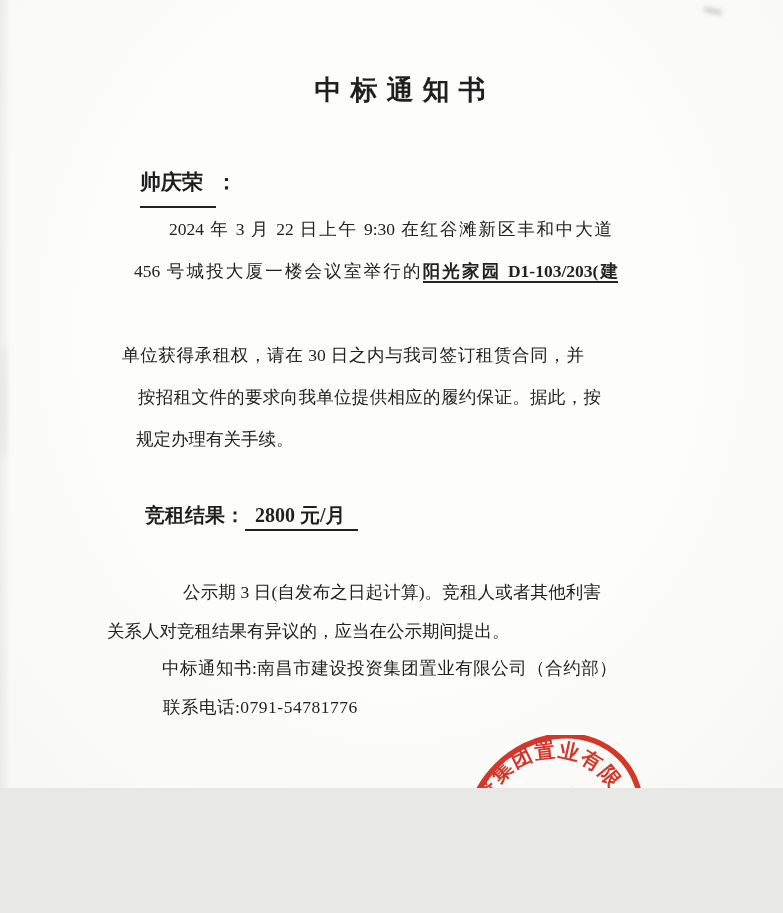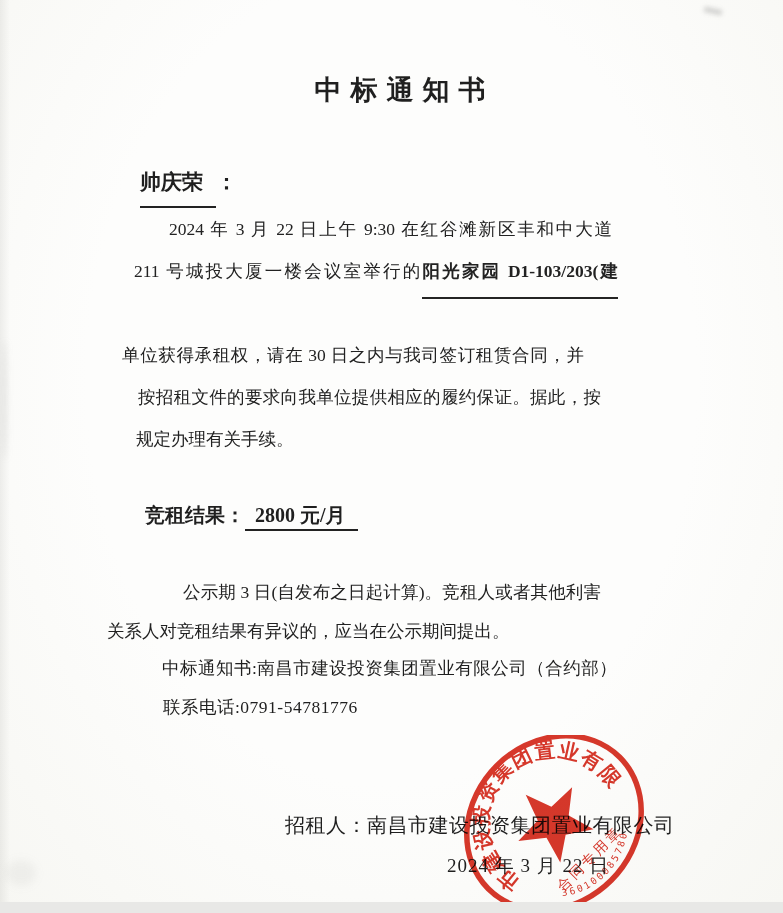--- a/index.html
+++ b/index.html
@@ -1,36 +1,36 @@
 <!DOCTYPE html>
 <html><head>
 <meta charset="utf-8">
 <style>
   html,body{margin:0;padding:0;background:#e8e8e6;}
   .page{
-    position:relative;width:783px;height:902px;overflow:hidden;
+    position:relative;width:783px;height:788px;overflow:hidden;
     background:radial-gradient(ellipse at 50% 42%, #fdfdfc 55%, #f7f7f3 100%);
     font-family:"Liberation Serif","DejaVu Serif",serif;
     color:#1f1f1f;
   }
   .abs{position:absolute;}
   .title{
     top:72px;left:0;width:100%;text-align:center;
     font-size:27px;font-weight:700;letter-spacing:9px;
     transform:translateX(13px);
   }
   .addr{top:168px;left:140px;font-size:21px;font-weight:700;}
   .addr .name{border-bottom:2.5px solid #222;padding-right:13px;padding-bottom:12px;}
   .bline{
     font-size:17.5px;line-height:26px;height:28px;
     text-align:justify;text-align-last:justify;text-justify:inter-character;
     color:#222;
   }
   .bline.noj{text-align:left;text-align-last:left;}
-  .em{font-weight:700;border-bottom:2px solid #242424;padding-bottom:16px;}
+  .em{font-weight:700;border-bottom:2px solid #242424;padding-bottom:0;}
   .l1{top:216px;left:169px;width:443px;}
   .l2{top:258px;left:134px;width:484px;}
   .l3{top:300px;left:134px;width:476px;}
   .l4{top:342px;left:122px;width:462px;}
   .l5{top:384px;left:138px;width:463px;}
   .l6{top:426px;left:136px;width:480px;}
   .result{top:502px;left:145px;font-size:20px;font-weight:700;}
   .result .uval{border-bottom:2px solid #222;padding:0 12px 3px 10px;text-align:right;}
   .n1{top:579px;left:183px;width:418px;}
   .n2{top:618px;left:107px;width:450px;}
@@ -48,21 +48,21 @@
 </head>
 <body>
 
 <div class="page">
 
   <div class="abs title">中标通知书</div>
 
   <div class="abs addr"><span class="name">帅庆荣</span><span>：</span></div>
 
   <div class="abs bline l1"><span>2024 年 3 月 22 日上午 9:30 在红谷滩新区丰和中大道</span></div>
-  <div class="abs bline l2"><span>211 号城投大厦一楼会议室举行的</span><span class="em">阳光家园 D1-103/203(建</span></div>
+  <div class="abs bline l2"><span>456 号城投大厦一楼会议室举行的</span><span class="em">阳光家园 D1-103/203(建</span></div>
   <div class="abs bline l4"><span>单位获得承租权，请在 30 日之内与我司签订租赁合同，并</span></div>
   <div class="abs bline l6 noj"><span>规定办理有关手续。</span></div>
   <div class="abs bline l5"><span>按招租文件的要求向我单位提供相应的履约保证。据此，按</span></div>
 
   <div class="abs result"><span>竞租结果：</span><span class="uval">2800 元/月</span></div>
 
   <div class="abs bline n1"><span>公示期 3 日(自发布之日起计算)。竞租人或者其他利害</span></div>
   <div class="abs bline n2 noj"><span>关系人对竞租结果有异议的，应当在公示期间提出。</span></div>
 
   <div class="abs sup">中标通知书:南昌市建设投资集团置业有限公司（合约部）</div>

